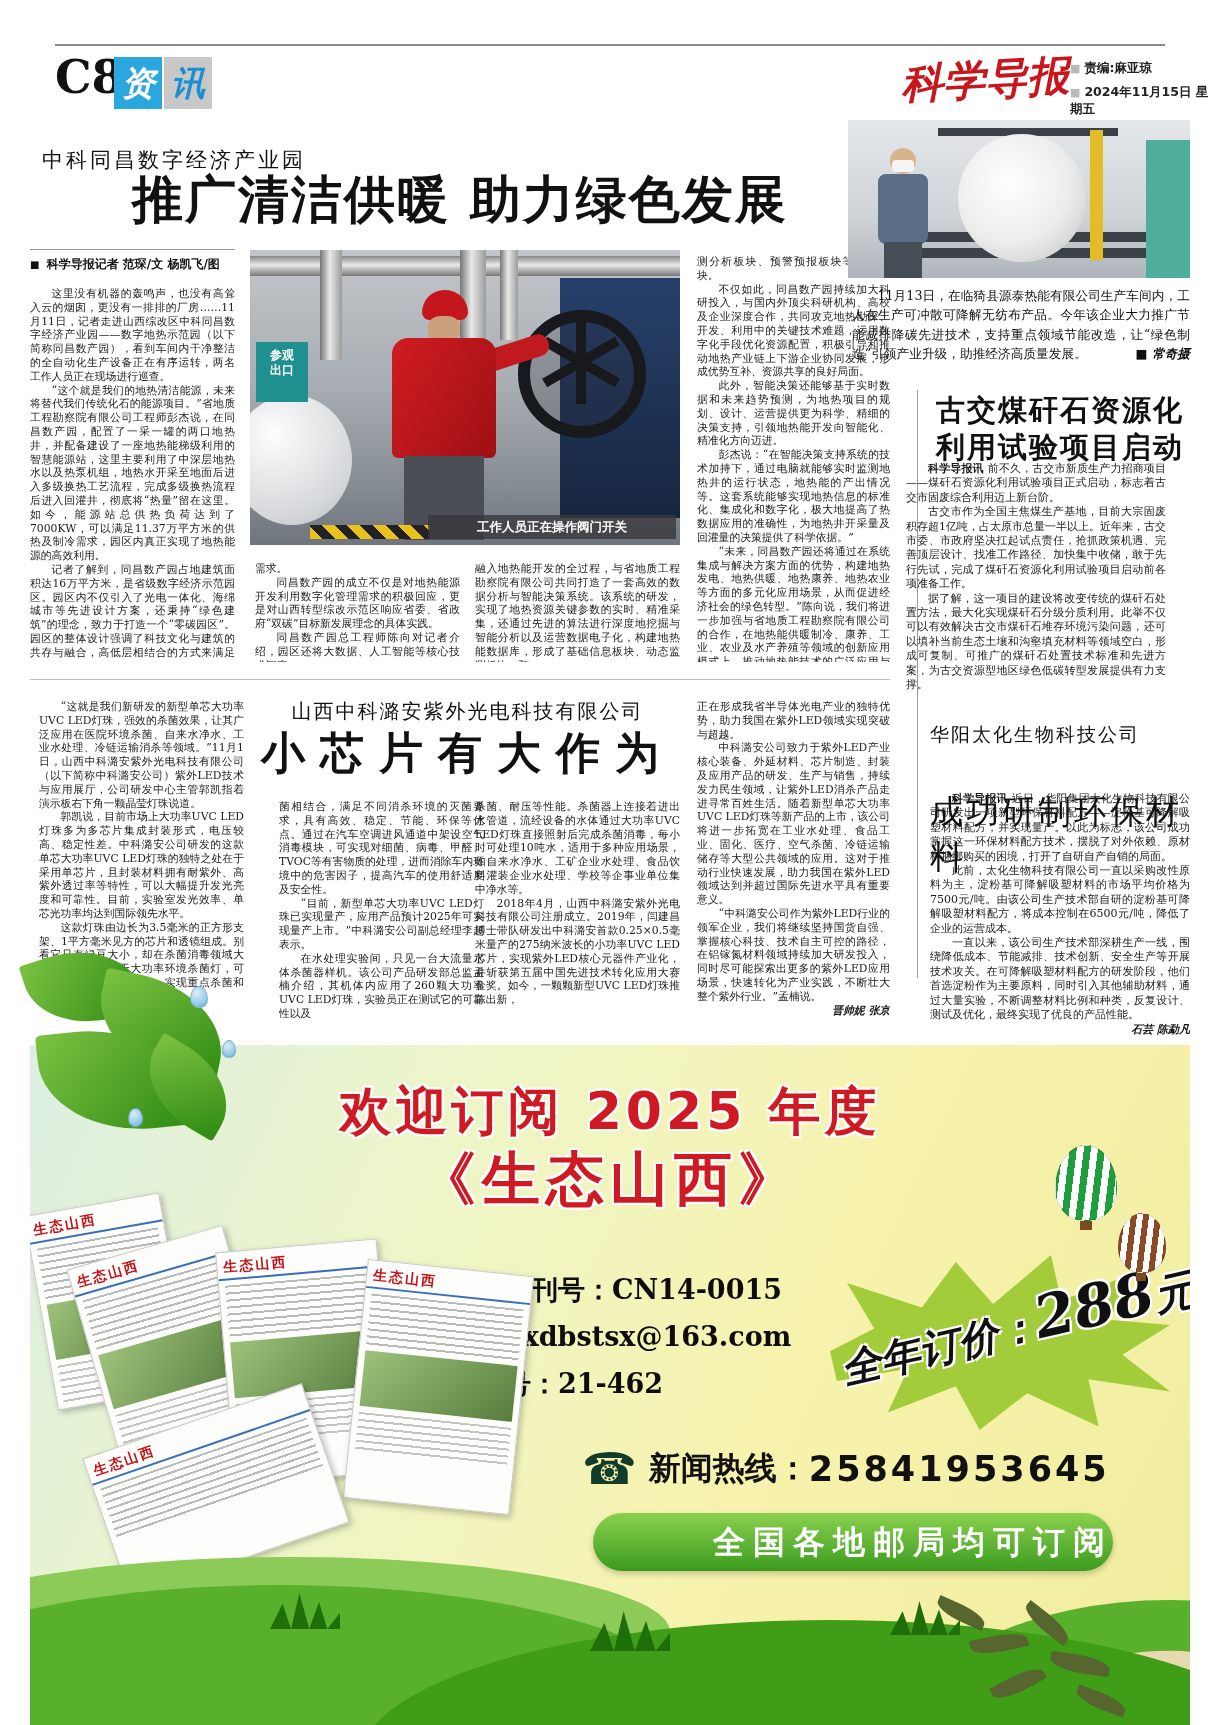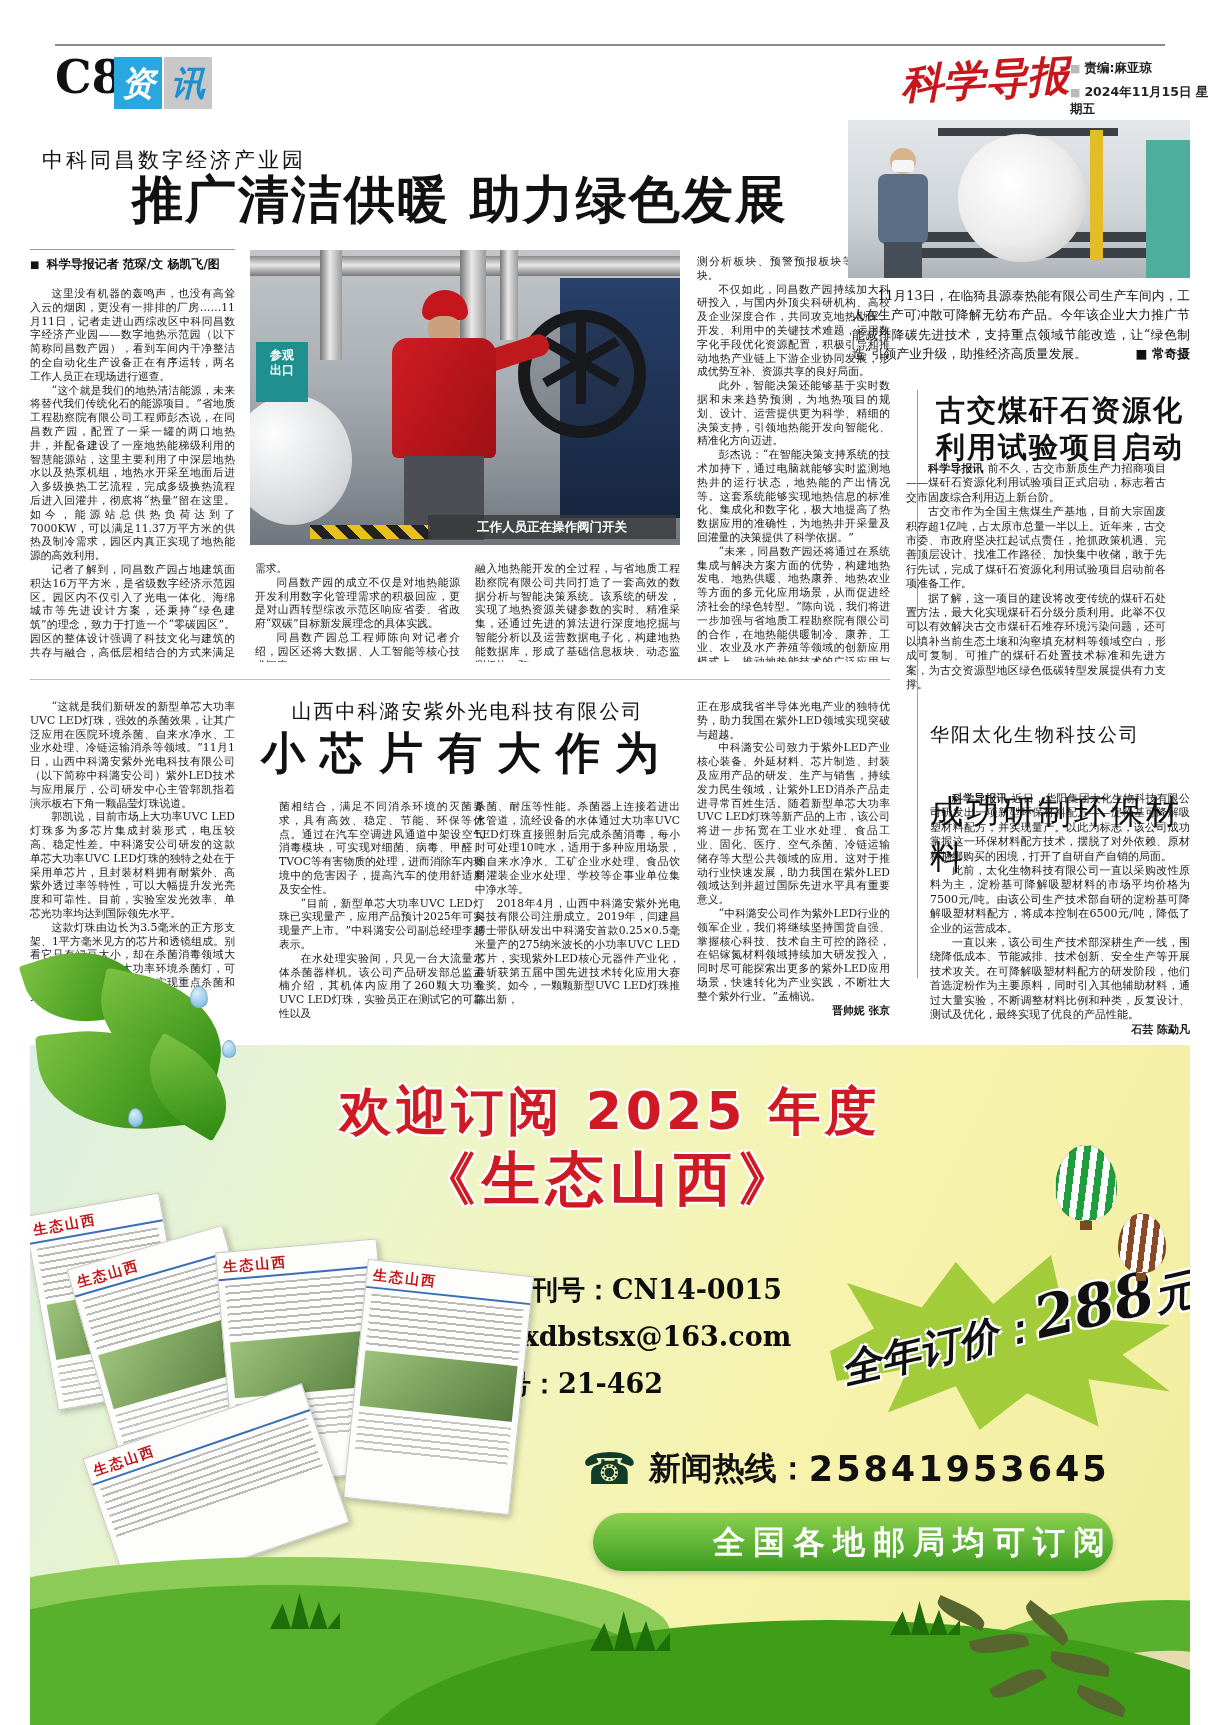--- a/index.html
+++ b/index.html
@@ -19,21 +19,21 @@
   
   .kicker1{left:42px;top:146px;font-size:21px;letter-spacing:3px;font-family:"DejaVu Sans","Liberation Sans",sans-serif;}
   .headline1{left:30px;top:166px;width:860px;text-align:center;font-size:51px;font-weight:900;letter-spacing:2px;
              font-family:"DejaVu Sans","Liberation Sans",sans-serif;}
   .bylinerule{left:30px;top:249px;width:205px;height:1px;background:#9a9a9a;}
   .byline{left:30px;top:256px;width:205px;font-size:12px;font-weight:bold;font-family:"DejaVu Sans","Liberation Sans",sans-serif;}
   .byline .mk{font-size:10px;margin-right:3px;}
   .col{position:absolute;text-align:justify;overflow:hidden;font-size:10.8px;line-height:13.8px;color:#191919;}
   .col p{margin:0;text-indent:2em;}
   .col p.cont{text-indent:0;}
-  .sig{float:right;font-weight:bold;}
+  .sig{float:right;font-weight:bold;font-style:italic;}
   .leadin{font-weight:bold;font-family:"DejaVu Sans","Liberation Sans",sans-serif;}
   .secrule{left:30px;top:679px;width:860px;height:1px;background:#bdbdbd;}
   
   .photo1{left:250px;top:250px;width:430px;height:295px;overflow:hidden;
           background:linear-gradient(180deg,#c2c6ca 0%,#a9aeb4 45%,#868c93 80%,#6f757c 100%);}
   .pipe{position:absolute;background:linear-gradient(90deg,#777 0%,#e9e9e9 45%,#9b9b9b 100%);}
   .hpipe{position:absolute;background:linear-gradient(180deg,#888 0%,#e9e9e9 45%,#777 100%);}
   .navpanel{position:absolute;right:0;top:28px;width:120px;height:240px;background:linear-gradient(180deg,#27406b,#17263f);}
   .tank{position:absolute;left:-18px;bottom:20px;width:120px;height:130px;background:radial-gradient(circle at 35% 30%,#fdfdfd,#d4d7da 70%,#b9bcc0);border-radius:50%;}
   .hazard{position:absolute;left:60px;bottom:6px;width:120px;height:14px;
@@ -195,21 +195,21 @@
     <p>不仅如此，同昌数产园持续加大科研投入，与国内外顶尖科研机构、高校及企业深度合作，共同攻克地热勘探、开发、利用中的关键技术难题，运用数字化手段优化资源配置，积极引导和推动地热产业链上下游企业协同发展，形成优势互补、资源共享的良好局面。</p>
     <p>此外，智能决策还能够基于实时数据和未来趋势预测，为地热项目的规划、设计、运营提供更为科学、精细的决策支持，引领地热能开发向智能化、精准化方向迈进。</p>
     <p>彭杰说：“在智能决策支持系统的技术加持下，通过电脑就能够实时监测地热井的运行状态，地热能的产出情况等。这套系统能够实现地热信息的标准化、集成化和数字化，极大地提高了热数据应用的准确性，为地热井开采量及回灌量的决策提供了科学依据。”</p>
     <p>“未来，同昌数产园还将通过在系统集成与解决方案方面的优势，构建地热发电、地热供暖、地热康养、地热农业等方面的多元化应用场景，从而促进经济社会的绿色转型。”陈向说，我们将进一步加强与省地质工程勘察院有限公司的合作，在地热能供暖制冷、康养、工业、农业及水产养殖等领域的创新应用模式上，推动地热能技术的广泛应用与普及。</p>
   </div>
 
   <div class="abs secrule"></div>
 
   <div class="abs headline2">小芯片有大作为</div>
   <div class="abs kicker2">山西中科潞安紫外光电科技有限公司</div>
-  <div class="col" style="left:30px;top:700px;width:205px;height:318px;">
+  <div class="col" style="left:39px;top:700px;width:205px;height:318px;">
     <p>“这就是我们新研发的新型单芯大功率UVC LED灯珠，强效的杀菌效果，让其广泛应用在医院环境杀菌、自来水净水、工业水处理、冷链运输消杀等领域。”11月1日，山西中科潞安紫外光电科技有限公司（以下简称中科潞安公司）紫外LED技术与应用展厅，公司研发中心主管郭凯指着演示板右下角一颗晶莹灯珠说道。</p>
     <p>郭凯说，目前市场上大功率UVC LED灯珠多为多芯片集成封装形式，电压较高、稳定性差。中科潞安公司研发的这款单芯大功率UVC LED灯珠的独特之处在于采用单芯片，且封装材料拥有耐紫外、高紫外透过率等特性，可以大幅提升发光亮度和可靠性。目前，实验室发光效率、单芯光功率均达到国际领先水平。</p>
     <p>这款灯珠由边长为3.5毫米的正方形支架、1平方毫米见方的芯片和透镜组成。别看它只有绿豆大小，却在杀菌消毒领域大有作为。比如用于大功率环境杀菌灯，可通过调整灯珠分布密度，实现重点杀菌和大范围杀</p>
   </div>
   <div class="col" style="left:255px;top:800px;width:205px;height:218px;margin-left:24px;">
     <p class="cont">菌相结合，满足不同消杀环境的灭菌要求，具有高效、稳定、节能、环保等优点。通过在汽车空调进风通道中架设空气消毒模块，可实现对细菌、病毒、甲醛、TVOC等有害物质的处理，进而消除车内环境中的危害因子，提高汽车的使用舒适度及安全性。</p>
     <p>“目前，新型单芯大功率UVC LED灯珠已实现量产，应用产品预计2025年可实现量产上市。”中科潞安公司副总经理李超表示。</p>
     <p>在水处理实验间，只见一台大流量水体杀菌器样机。该公司产品研发部总监孟楠介绍，其机体内应用了260颗大功率UVC LED灯珠，实验员正在测试它的可靠性以及</p>
   </div>
   <div class="col" style="left:475px;top:800px;width:205px;height:218px;">

